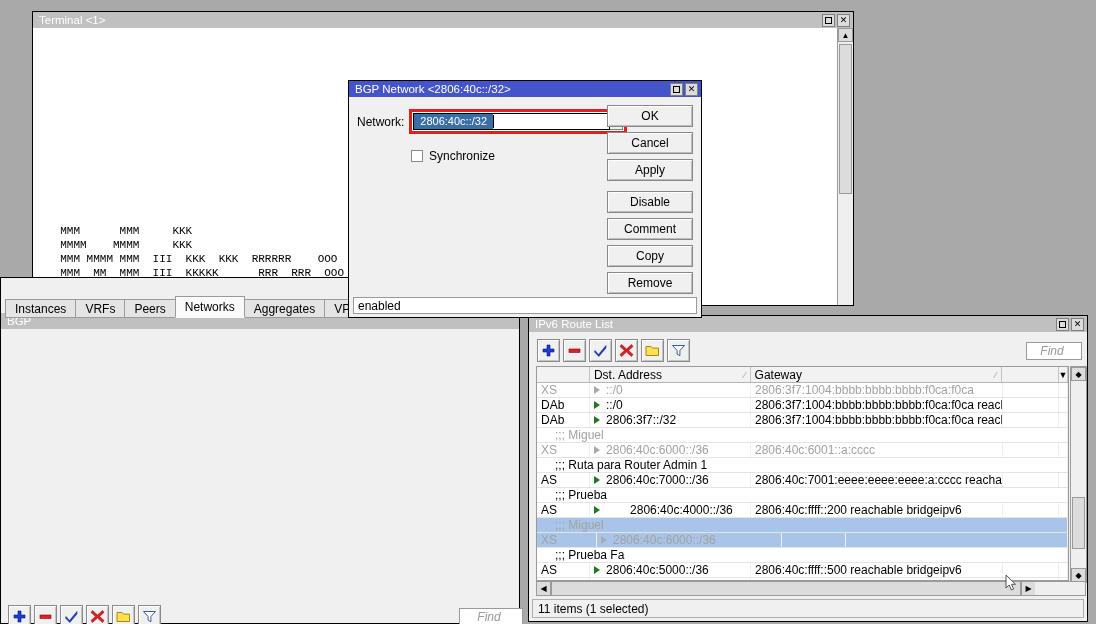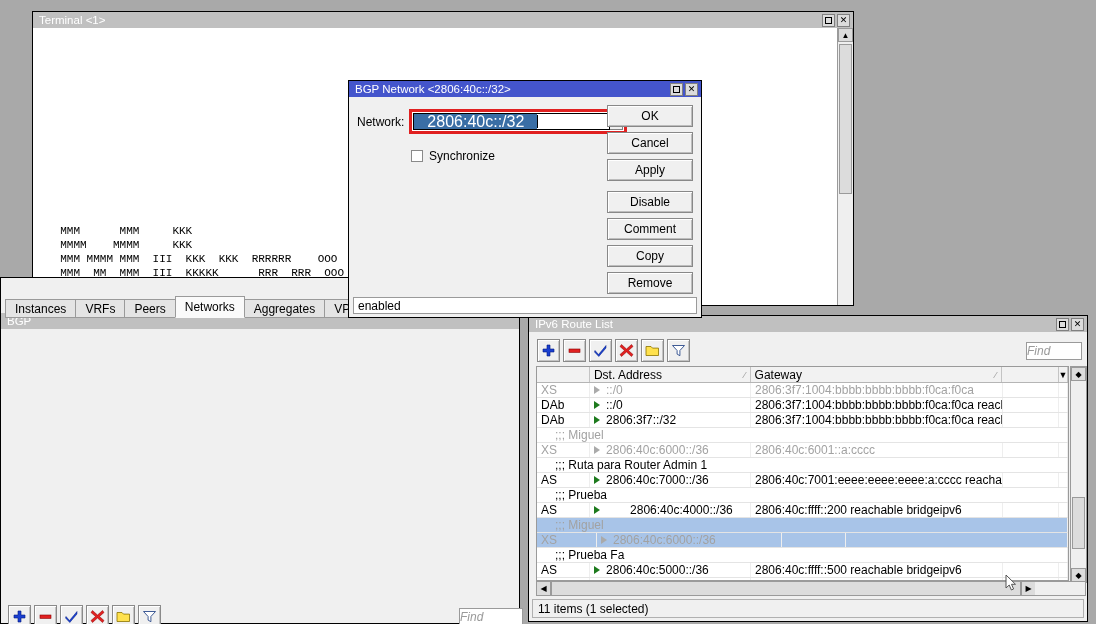--- a/index.html
+++ b/index.html
@@ -32,21 +32,21 @@
 
   
   #bgpnet{left:348px;top:80px;width:354px;height:238px;background:#f0f0f0;}
   #bgpnet .tbar{background:#4455cc;}
   #bgpnet .content{position:absolute;left:0;top:16px;right:0;bottom:22px;}
   .fieldrow{position:absolute;left:8px;top:12px;display:flex;align-items:center;}
   .flabel{font-size:12px;margin-right:5px;}
   .redbox{border:3px solid #e02020;padding:1px;background:#fff;display:inline-block;box-sizing:border-box;}
   .textin{width:197px;height:17px;border:1px solid #000;background:#fff;display:flex;align-items:center;
           padding:0;box-sizing:border-box;position:relative;}
-  .textin .sel{background:#3a6ea5;color:#fff;font-size:16px;padding:0 13px;line-height:15px;}
+  .textin .sel{background:#3a6ea5;color:#fff;font-size:11px;padding:0 6px;line-height:15px;}
   .textin .caret{width:1px;height:13px;background:#000;margin-left:0px;}
   .arrowstub{width:13px;height:17px;background:#f0f0f0;border:1px solid #808080;border-left:none;box-sizing:border-box;}
   .cbrow{position:absolute;left:62px;top:52px;display:flex;align-items:center;gap:6px;}
   .cbox{width:12px;height:12px;border:1px solid #8a8a8a;background:#fff;box-sizing:border-box;}
   .btncol{position:absolute;right:8px;top:8px;display:flex;flex-direction:column;gap:5px;}
   .btn{width:86px;height:22px;background:#f0f0f0;border:1px solid #888;box-sizing:border-box;
        display:flex;align-items:center;justify-content:center;font-size:12px;
        box-shadow:inset 1px 1px 0 #fff, inset -1px -1px 0 #bdbdbd;}
   .statusbar{position:absolute;left:4px;right:4px;bottom:3px;height:17px;background:#fff;border:1px solid #9a9a9a;
       display:flex;align-items:center;padding-left:4px;font-size:12px;box-sizing:border-box;}
@@ -57,21 +57,21 @@
   .tabs{position:absolute;left:4px;top:18px;height:22px;display:flex;align-items:flex-end;}
   .tab{height:19px;padding:0 9px;background:#e4e4e4;border:1px solid #9a9a9a;border-bottom:none;
        display:flex;align-items:center;font-size:12px;box-sizing:border-box;margin-right:-1px;}
   .tab.sel{height:22px;background:#fafafa;border-bottom:1px solid #fafafa;position:relative;z-index:3;}
   .tabline{position:absolute;left:4px;right:4px;top:39px;height:1px;background:#9a9a9a;}
   .toolbar{position:absolute;display:flex;gap:3px;align-items:center;}
   .tbtn{width:23px;height:23px;background:#f0f0f0;border:1px solid #8a8a8a;box-sizing:border-box;
         display:flex;align-items:center;justify-content:center;
         box-shadow:inset 1px 1px 0 #fff, inset -1px -1px 0 #c4c4c4;}
   .findbox{position:absolute;width:64px;height:18px;background:#fff;border:1px solid #9a9a9a;box-sizing:border-box;
-      display:flex;align-items:center;justify-content:flex-start;padding-right:4px;color:#9a9a9a;font-style:italic;font-size:12px;}
+      display:flex;align-items:center;justify-content:center;padding-right:4px;color:#9a9a9a;font-style:italic;font-size:12px;}
 
   .grid{position:absolute;background:#fff;border:1px solid #9a9a9a;box-sizing:border-box;overflow:hidden;}
   .ghead{display:flex;height:16px;background:#f2f2f2;border-bottom:1px solid #b5b5b5;box-sizing:border-box;font-size:12px;}
   .gh{border-right:1px solid #c4c4c4;padding:0 4px;display:flex;align-items:center;box-sizing:border-box;
       position:relative;white-space:nowrap;overflow:hidden;}
   .gh .sortmark{position:absolute;right:4px;font-size:9px;color:#999;}
   .grow{display:flex;height:15px;font-size:12px;border-bottom:1px solid #e4e4e4;box-sizing:border-box;align-items:flex-end;}
   .gc{padding:0 4px;white-space:nowrap;overflow:hidden;box-sizing:border-box;border-right:1px solid #eee;
       display:flex;align-items:center;height:100%;}
   .grow.sel{background:#a8c4e8;}

